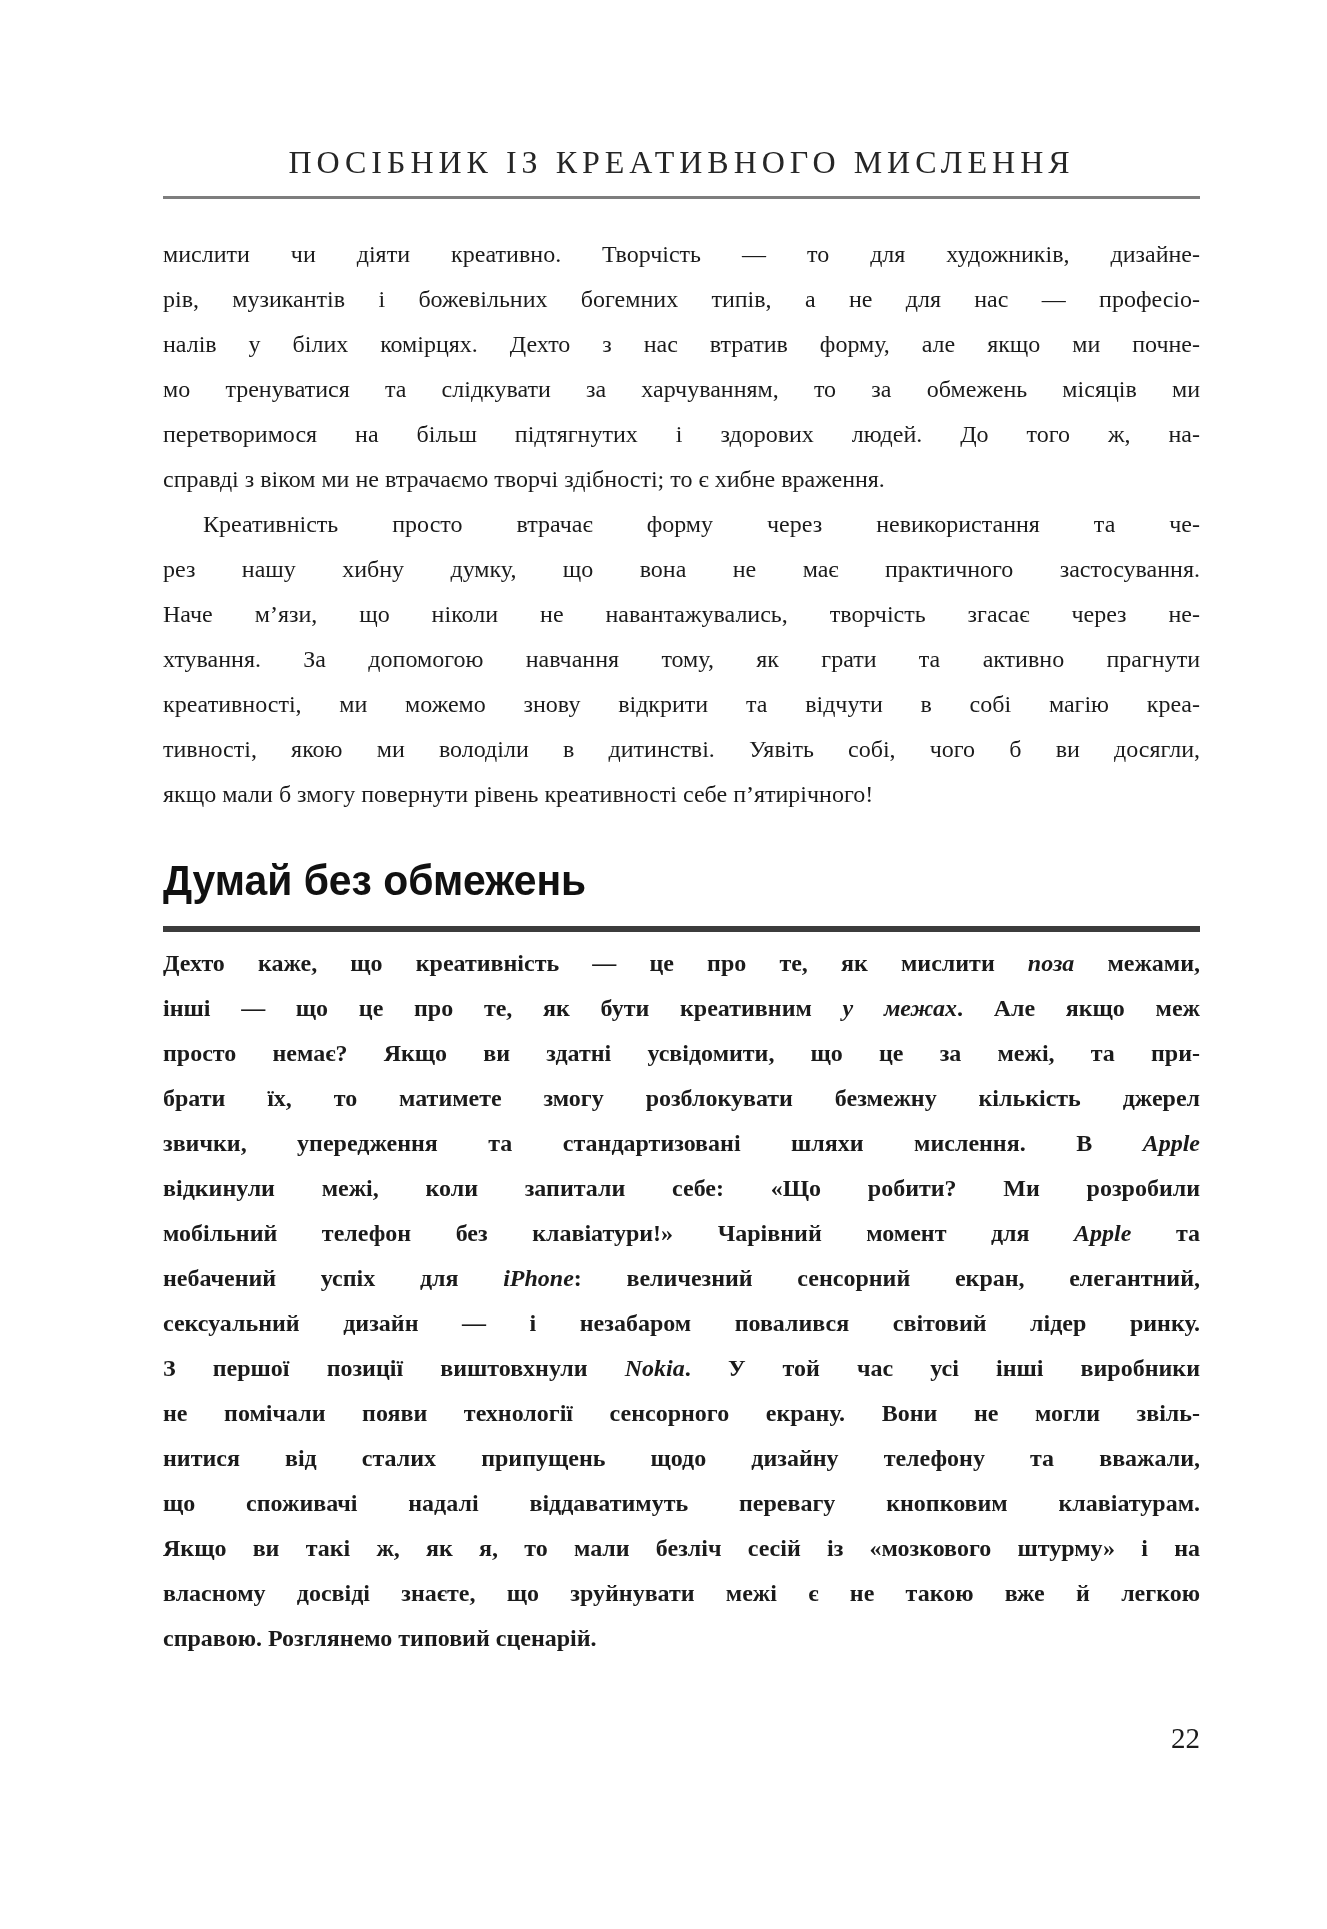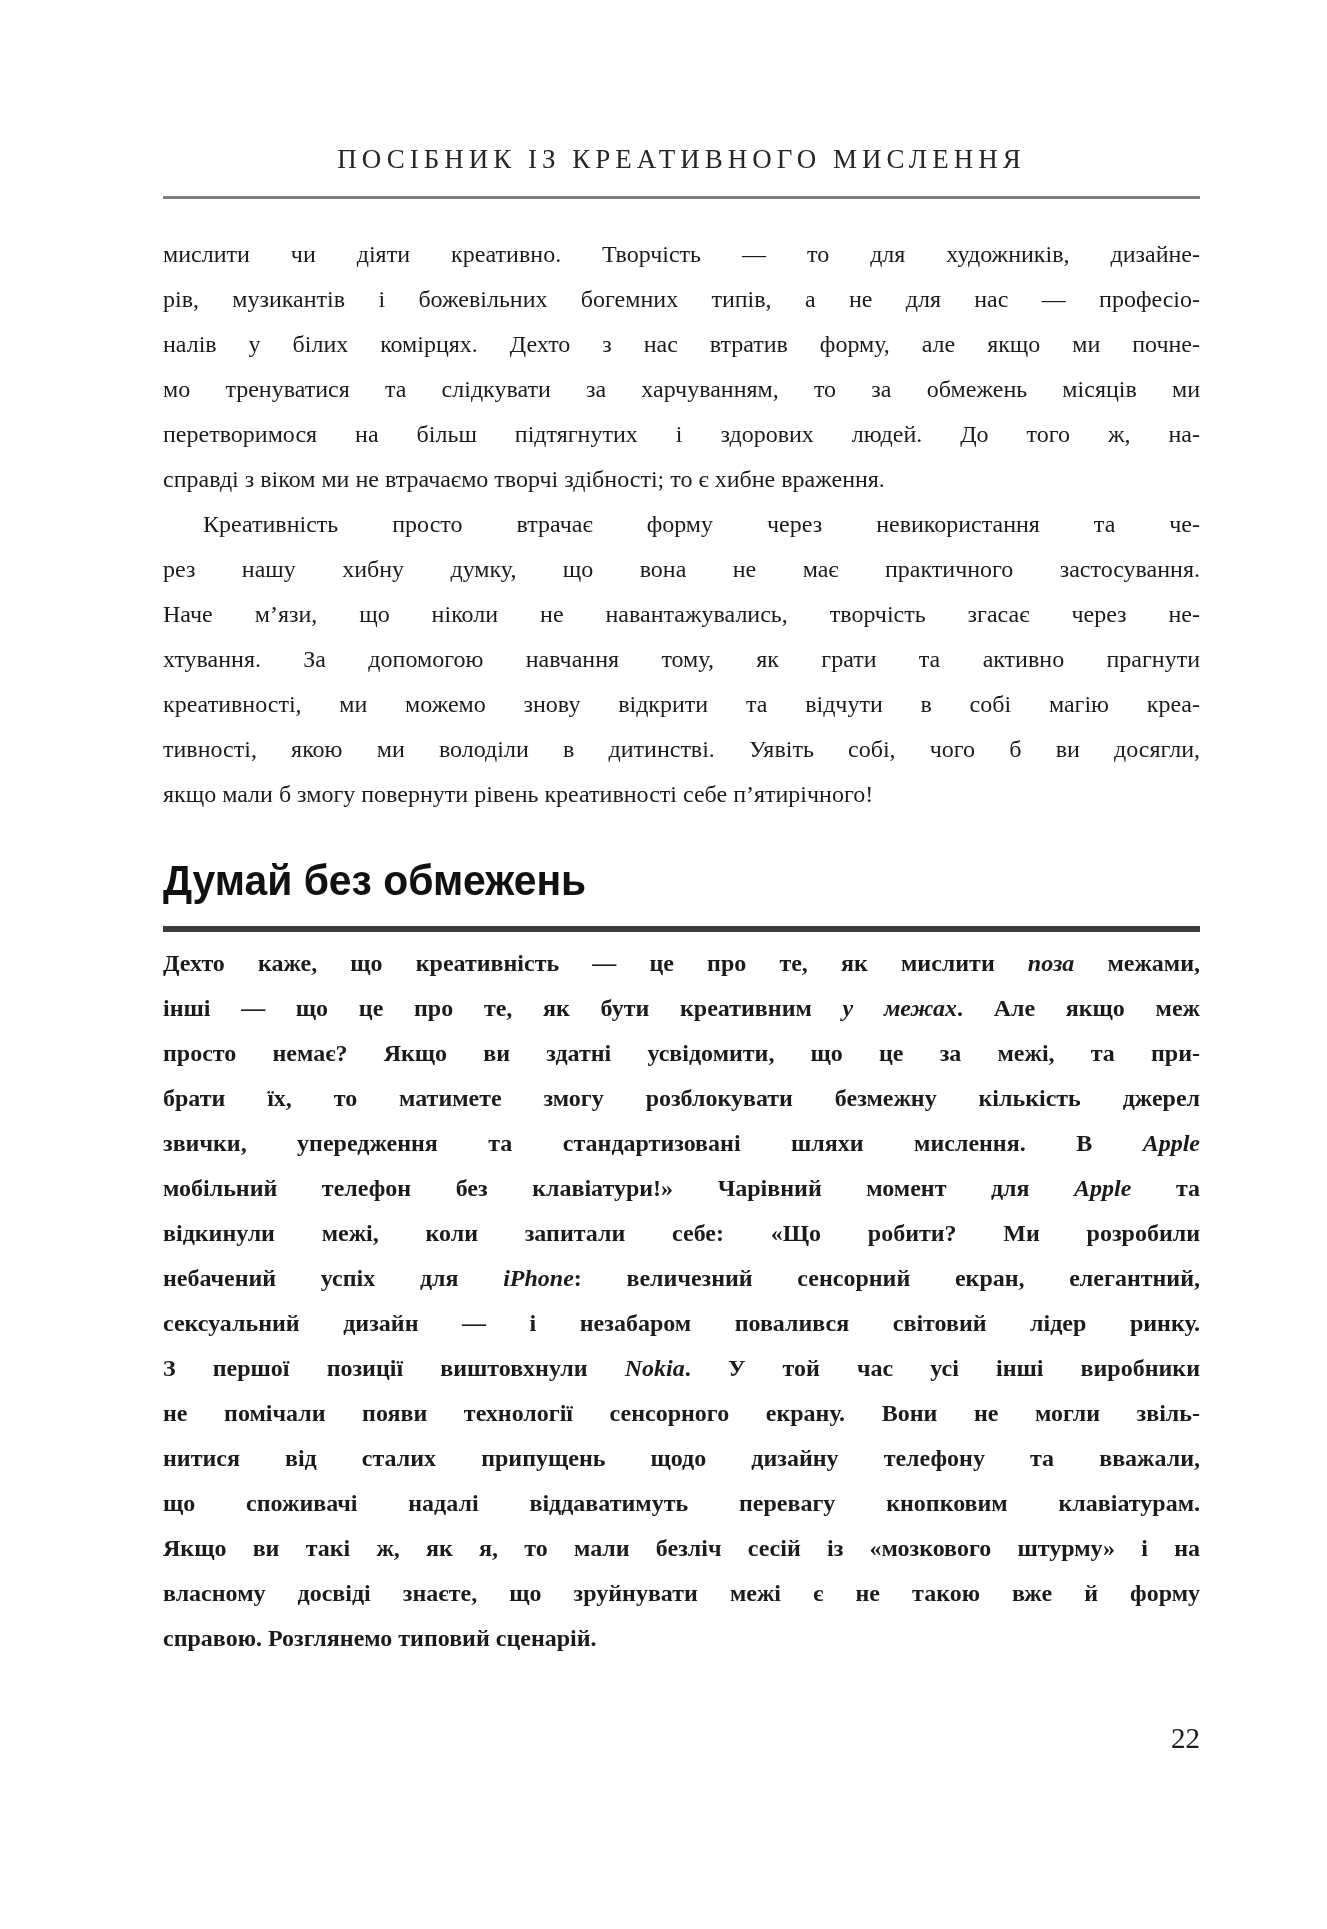--- a/index.html
+++ b/index.html
@@ -15,21 +15,21 @@
     overflow: hidden;
     font-family: "Liberation Serif", serif;
     color: #1b1b1b;
   }
   .running-header {
     position: absolute;
     left: 163px;
     top: 144px;
     width: 1037px;
     text-align: center;
-    font-size: 27px;
+    font-size: 32px;
     letter-spacing: 5px;
     color: #262626;
     white-space: nowrap;
   }
   .header-rule {
     position: absolute;
     left: 163px;
     top: 196px;
     width: 1037px;
     height: 3px;
@@ -121,27 +121,27 @@
 
   <h1 class="section-heading">Думай без обмежень</h1>
   <div class="section-rule"></div>
 
   <div class="paragraph para-2">
       <div class="text-line">Дехто каже, що креативність — це про те, як мислити <i>поза</i> межами,</div>
       <div class="text-line">інші — що це про те, як бути креативним <i>у межах</i>. Але якщо меж</div>
       <div class="text-line">просто немає? Якщо ви здатні усвідомити, що це за межі, та при-</div>
       <div class="text-line">брати їх, то матимете змогу розблокувати безмежну кількість джерел</div>
       <div class="text-line">звички, упередження та стандартизовані шляхи мислення. В <i>Apple</i></div>
+      <div class="text-line">відкинули межі, коли запитали себе: «Що робити? Ми розробили</div>
       <div class="text-line">мобільний телефон без клавіатури!» Чарівний момент для <i>Apple</i> та</div>
-      <div class="text-line">відкинули межі, коли запитали себе: «Що робити? Ми розробили</div>
       <div class="text-line">небачений успіх для <i>iPhone</i>: величезний сенсорний екран, елегантний,</div>
       <div class="text-line">сексуальний дизайн — і незабаром повалився світовий лідер ринку.</div>
       <div class="text-line">З першої позиції виштовхнули <i>Nokia</i>. У той час усі інші виробники</div>
       <div class="text-line">не помічали появи технології сенсорного екрану. Вони не могли звіль-</div>
       <div class="text-line">нитися від сталих припущень щодо дизайну телефону та вважали,</div>
       <div class="text-line">що споживачі надалі віддаватимуть перевагу кнопковим клавіатурам.</div>
       <div class="text-line">Якщо ви такі ж, як я, то мали безліч сесій із «мозкового штурму» і на</div>
-      <div class="text-line">власному досвіді знаєте, що зруйнувати межі є не такою вже й форму</div>
+      <div class="text-line">власному досвіді знаєте, що зруйнувати межі є не такою вже й легкою</div>
       <div class="text-line last">справою. Розглянемо типовий сценарій.</div>
     </div>
 
   <div class="page-number">22</div>
 </div>
 
 </body></html>

